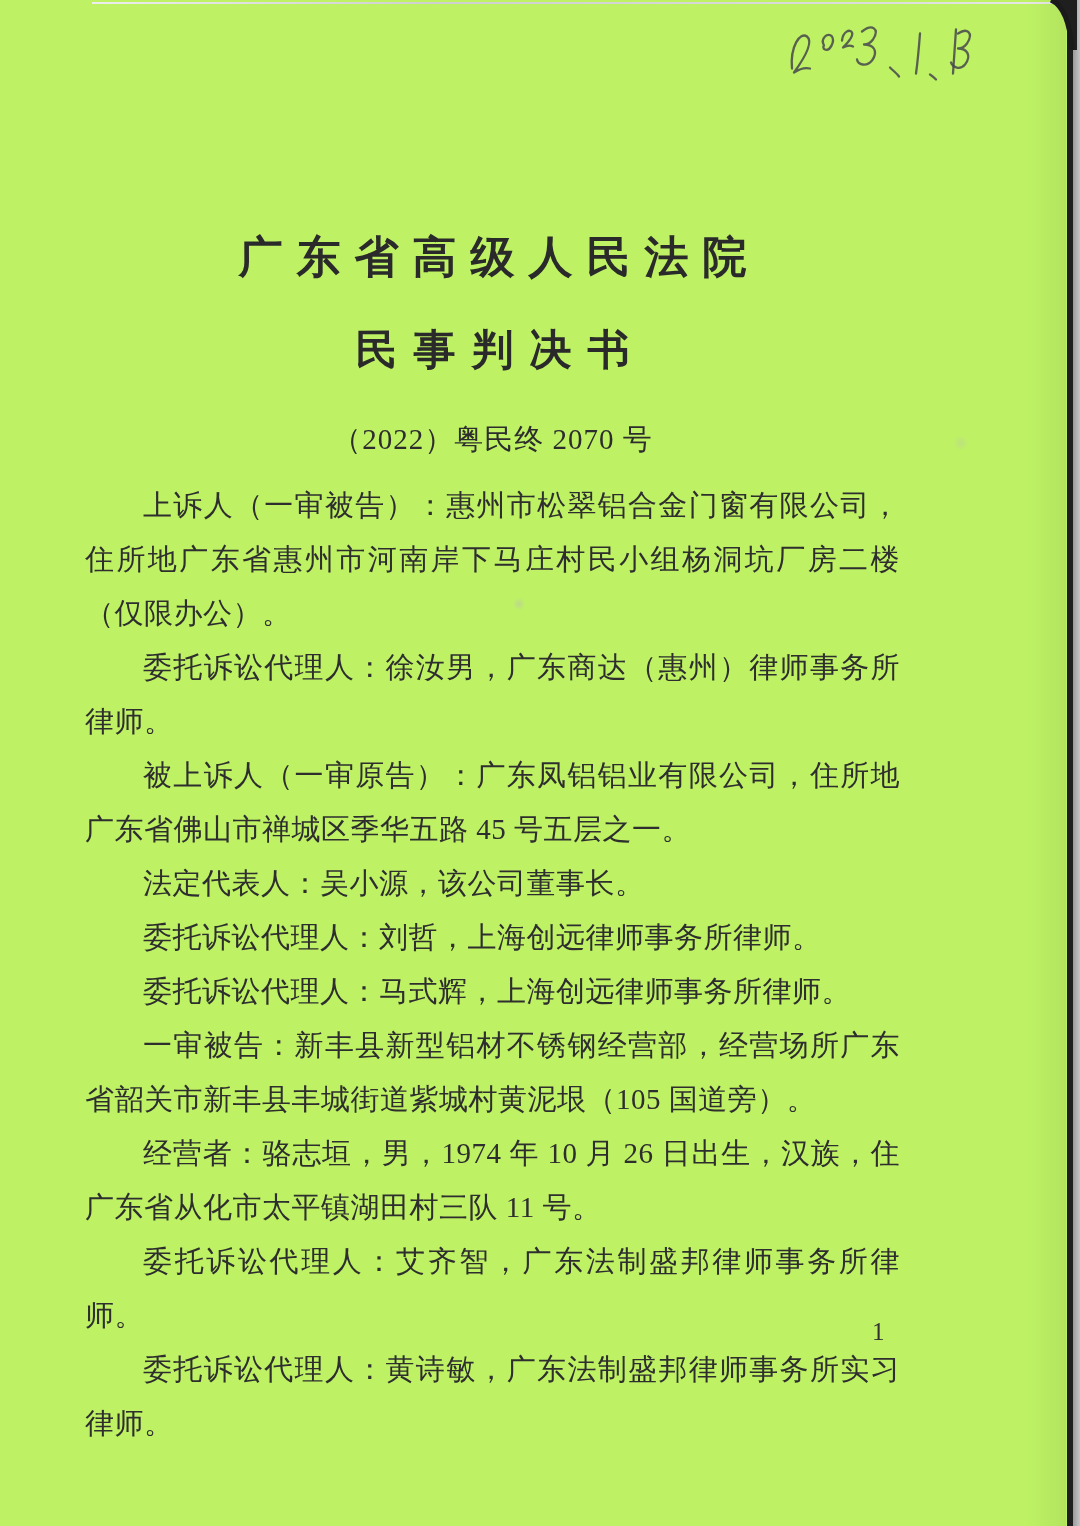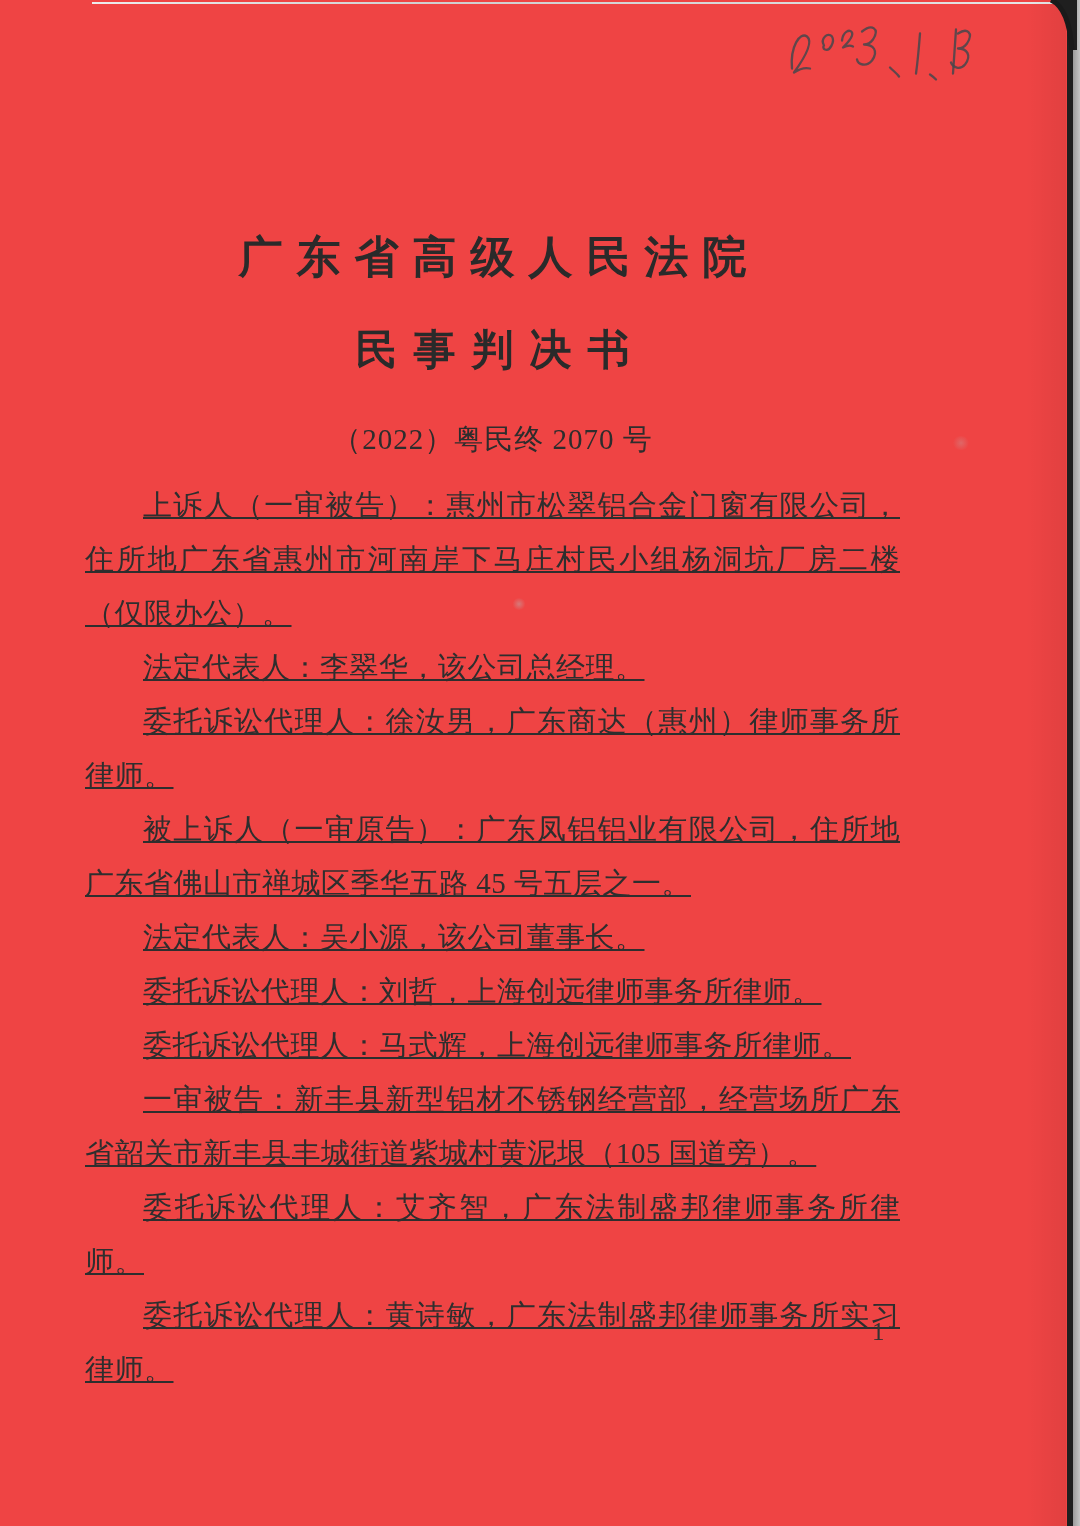--- a/index.html
+++ b/index.html
@@ -1,19 +1,19 @@
 <!DOCTYPE html>
 <html lang="zh"><head>
 <meta charset="utf-8">
 <style>
   html,body { margin:0; padding:0; background:#ffffff; }
   .page {
     position:relative;
     width:1080px; height:1526px;
-    background:#ef4444;
+    background:#bef264;
     overflow:hidden;
     font-family:"Liberation Serif","DejaVu Serif",serif;
     color:#2e2e2e;
   }
 
   
   .top-hairline {
     position:absolute; top:2px; left:92px; right:12px; height:2px;
     background:linear-gradient(to right,#ededed,#cfcfcf 35%,#dcdcdc 80%,#e8e8e8);
   }
@@ -64,21 +64,20 @@
   .case-number {
     position:absolute; top:420px; left:85px; width:815px;
     text-align:center;
     font-size:29px; letter-spacing:1px;
     color:#2d2d2d;
   }
   .body-text {
     position:absolute; top:478px; left:85px; width:815px;
     font-size:29px; line-height:54px; letter-spacing:0.5px;
     text-align:justify;
-    text-decoration:underline;
   }
   .body-text p {
     margin:0; padding:0;
     text-indent:2em;
   }
   .page-number {
     position:absolute; left:872px; top:1318px;
     font-size:25px; color:#333;
   }
 </style>
@@ -117,34 +116,34 @@
   <div class="court-name">广东省高级人民法院</div>
 
   <div class="doc-title">民事判决书</div>
 
   <div class="case-number">（2022）粤民终 2070 号</div>
 
   <div class="body-text">
 
       <p>上诉人（一审被告）：惠州市松翠铝合金门窗有限公司，住所地广东省惠州市河南岸下马庄村民小组杨洞坑厂房二楼（仅限办公）。</p>
 
-      <p>法定代表人：李翠华，该公司总经理。</p>
 
       <p>委托诉讼代理人：徐汝男，广东商达（惠州）律师事务所律师。</p>
 
       <p>被上诉人（一审原告）：广东凤铝铝业有限公司，住所地广东省佛山市禅城区季华五路 45 号五层之一。</p>
 
       <p>法定代表人：吴小源，该公司董事长。</p>
 
       <p>委托诉讼代理人：刘哲，上海创远律师事务所律师。</p>
 
       <p>委托诉讼代理人：马式辉，上海创远律师事务所律师。</p>
 
       <p>一审被告：新丰县新型铝材不锈钢经营部，经营场所广东省韶关市新丰县丰城街道紫城村黄泥垠（105 国道旁）。</p>
 
+      <p>经营者：骆志垣，男，1974 年 10 月 26 日出生，汉族，住广东省从化市太平镇湖田村三队 11 号。</p>
 
       <p>委托诉讼代理人：艾齐智，广东法制盛邦律师事务所律师。</p>
 
       <p>委托诉讼代理人：黄诗敏，广东法制盛邦律师事务所实习律师。</p>
     </div>
 
   <div class="page-number">1</div>
 
 </div>
 

